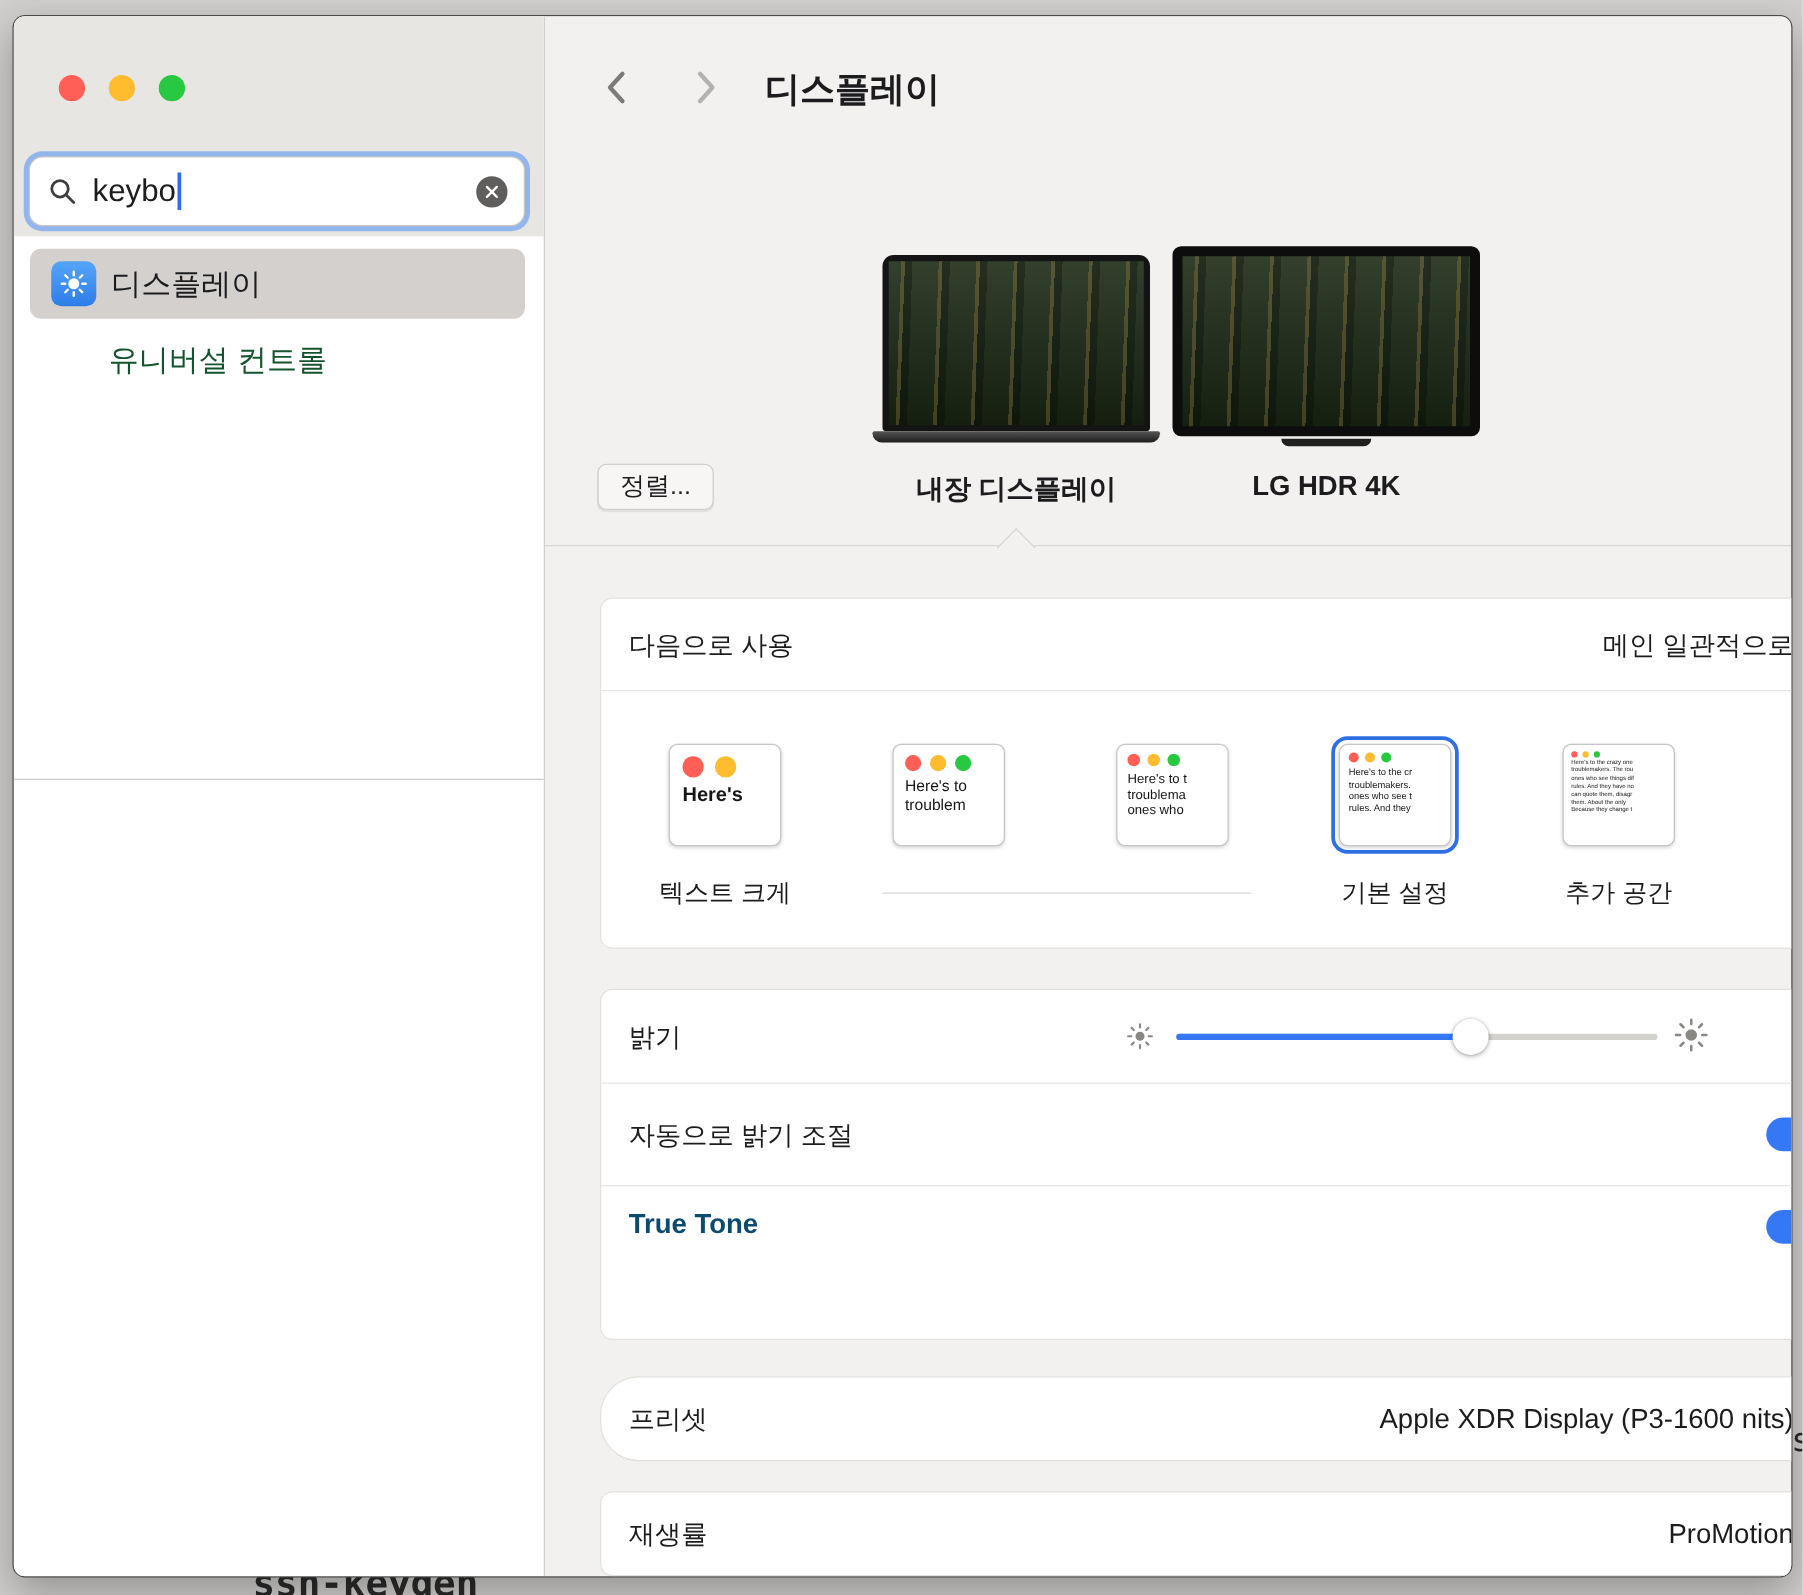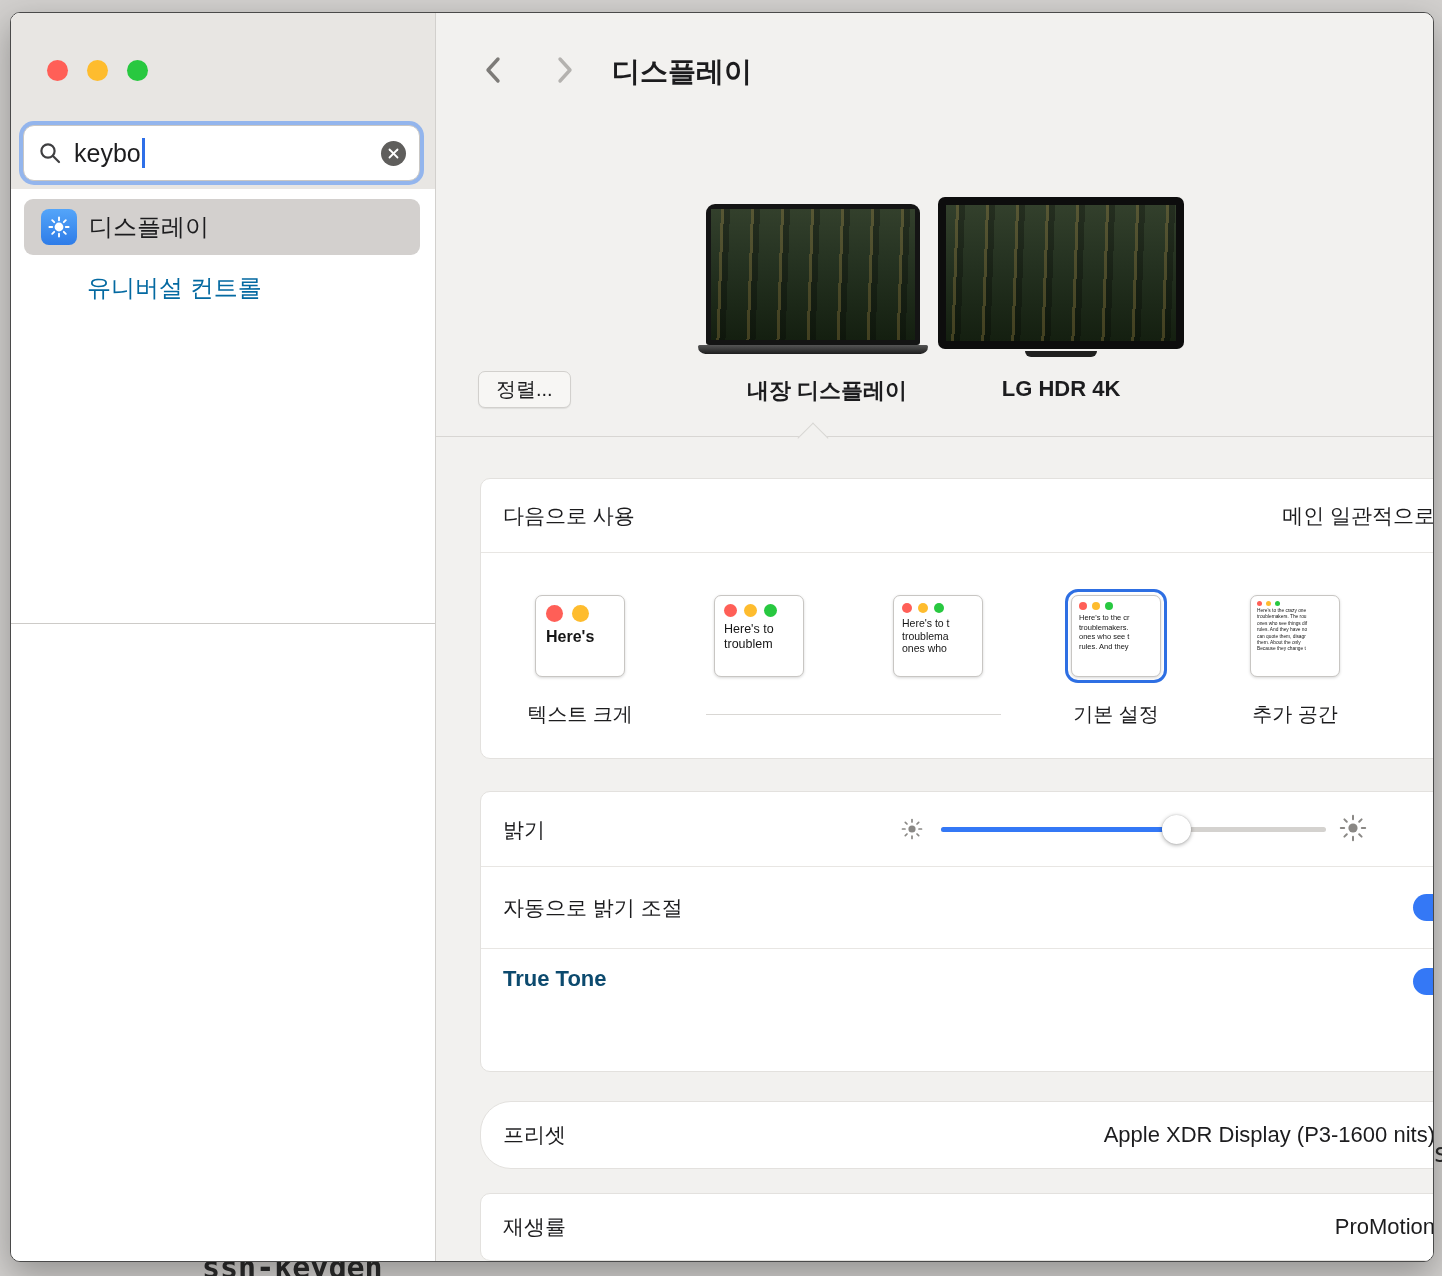--- a/index.html
+++ b/index.html
@@ -34,42 +34,42 @@
   .clear-btn { position:absolute; right:13px; top:15px; width:25px; height:25px; border-radius:50%;
                background:#5f5e5c; color:#fff; display:flex; align-items:center; justify-content:center;
                font-size:14px; line-height:1; }
 
   .result-item { position:absolute; left:13px; top:186px; width:396px; height:56px; border-radius:9px;
                  background:#d3d0ce; display:flex; align-items:center; }
   .app-icon { width:36px; height:36px; margin-left:17px; border-radius:8px;
               background:linear-gradient(180deg,#54a5f9,#2e7ce8); display:flex; align-items:center; justify-content:center; }
   .result-item .rlabel { margin-left:12px; font-size:24px; color:#1c1c1e; }
   .result-item2 { position:absolute; left:76px; top:254px; height:42px; display:flex; align-items:center; }
-  .result-item2 .rlabel { font-size:24px; color:#0369a1; }
+  .result-item2 .rlabel { font-size:24px; color:#14532d; }
   .results-divider { position:absolute; left:0; top:610px; width:100%; height:1px; background:#cdcbc8; }
 
   
   .main { position:relative; flex:1; background:#f2f1ef; }
   .navbtn { position:absolute; top:42px; width:30px; height:30px; display:flex; align-items:center; justify-content:center; }
   .nav-back { left:42px; } .nav-fwd { left:114px; }
   .page-title { position:absolute; left:176px; top:40px; font-size:28px; font-weight:bold; color:#1c1c1e; }
 
   
   .forest { width:100%; height:100%;
      background:
        repeating-linear-gradient(92deg, rgba(0,0,0,0) 0 10px, rgba(172,140,70,.30) 10px 13px, rgba(0,0,0,.28) 13px 19px, rgba(0,0,0,0) 19px 30px),
        linear-gradient(180deg,#33402c 0%, #243120 45%, #141f10 100%); }
   .laptop { position:absolute; left:262px; top:191px; width:230px; }
   .laptop .lscreen { width:214px; height:141px; margin:0 auto; background:#141414; border-radius:9px 9px 3px 3px; padding:5px; overflow:hidden; }
   .laptop .lbase { width:230px; height:9px; background:linear-gradient(180deg,#555,#1d1d1d); border-radius:2px 2px 9px 9px; }
   .monitor { position:absolute; left:502px; top:184px; width:246px; }
   .monitor .mscreen { width:246px; height:152px; background:#0d0d0d; border-radius:7px; padding:8px; overflow:hidden; }
   .monitor .mstand { width:72px; height:6px; margin:2px auto 0; background:#20201f; border-radius:0 0 8px 8px; }
   .disp-label { position:absolute; top:363px; font-size:22px; font-weight:bold; color:#1c1c1e; text-align:center; }
-  .dl1 { left:276px; width:230px; } .dl2 { left:502px; width:246px; }
+  .dl1 { left:262px; width:230px; } .dl2 { left:502px; width:246px; }
 
   .arrange-btn { position:absolute; left:42px; top:358px; height:37px; padding:0 17px;
                  background:#f7f6f4; border:1px solid #d2d0cd; border-radius:7px;
                  font-size:20px; color:#1c1c1e; line-height:35px; box-shadow:0 1px 1px rgba(0,0,0,.08); }
 
   .main-divider { position:absolute; left:0; top:423px; width:100%; height:1px; background:#d8d6d3; }
   .notch { position:absolute; left:366px; top:414px; width:22px; height:22px; background:#f2f1ef;
            border-top:1px solid #d8d6d3; border-left:1px solid #d8d6d3; transform:rotate(45deg); }
 
   

